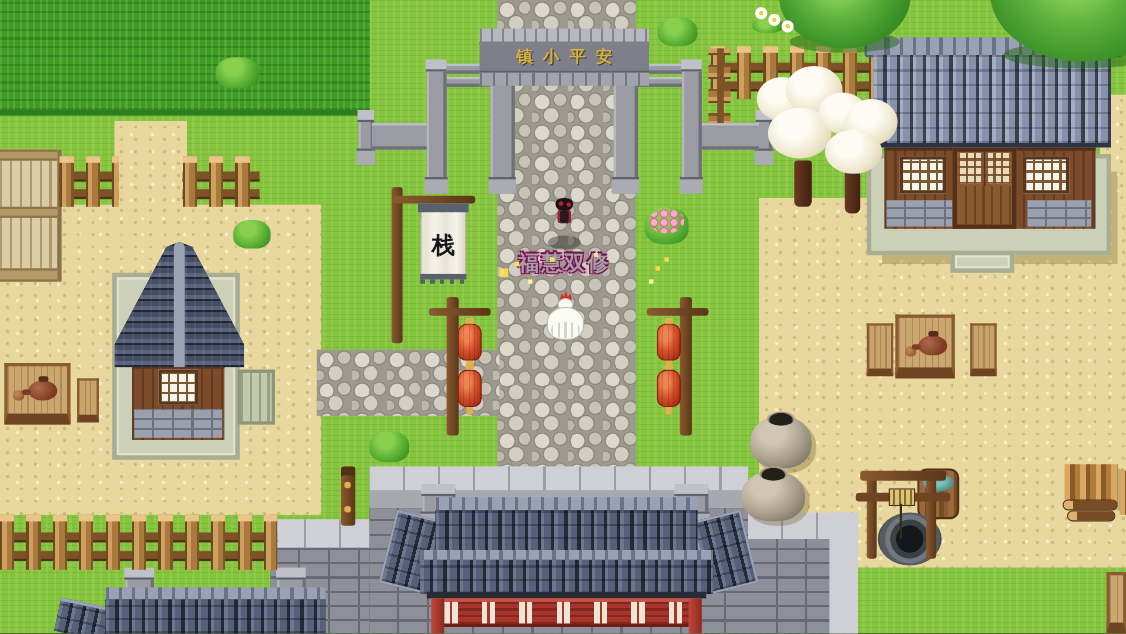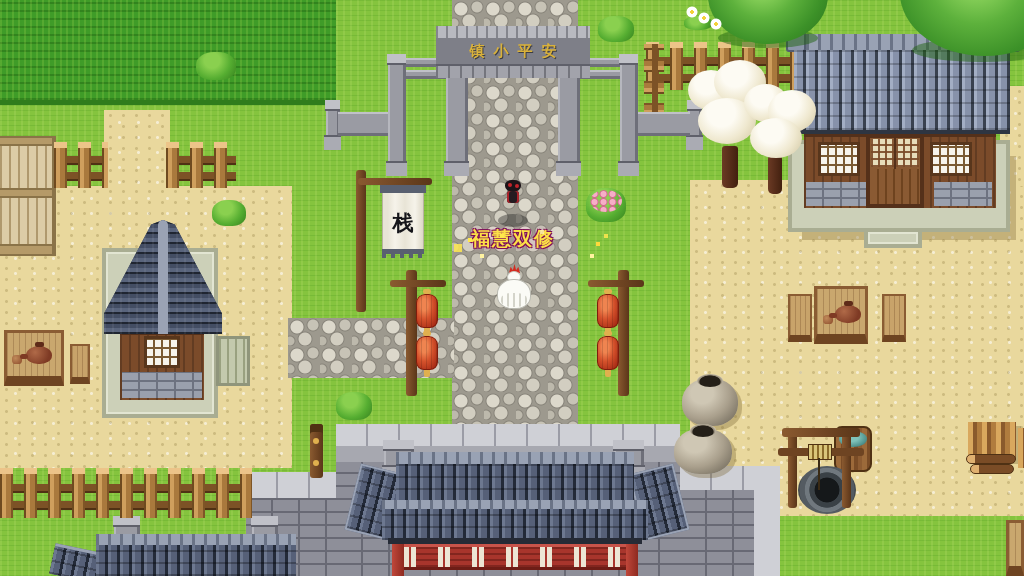--- a/index.html
+++ b/index.html
@@ -132,21 +132,21 @@
   .p-shadow{border-radius:50%;background:rgba(25,25,25,.38);}
   .p-hair{background:#1c1418;border-radius:45% 45% 55% 55%;}
   .p-hair::after{content:"";position:absolute;left:3px;top:3px;width:4px;height:4px;background:#c2232a;border-radius:50%;
     box-shadow:7px 1px 0 #c2232a;}
   .p-body{background:#241b20;border-radius:3px;box-shadow:inset 2px 0 0 #a8232a, inset -2px 0 0 #a8232a;}
   .chk-comb{background:#d42b1f;clip-path:polygon(0 100%,15% 30%,35% 70%,50% 0,65% 70%,85% 30%,100% 100%);}
   .chk-head{background:#fbfbf6;border-radius:50%;border:1px solid #c9c9c0;box-sizing:border-box;}
   .chk-body{background:#fbfbf6;border:1px solid #b9b9b0;border-radius:48% 48% 42% 42%;box-sizing:border-box;}
   .chk-stripes{background:repeating-linear-gradient(90deg,#d4d4ca 0 2px,transparent 2px 6px);border-radius:40%;}
   .nametag{text-align:center;}
-  .nametag .txt{font-weight:bold;font-size:19px;letter-spacing:2px;color:#fde047;
+  .nametag .txt{font-weight:bold;font-size:19px;letter-spacing:2px;color:#a3a3a3;
     text-shadow:1px 1px 0 #7d0c55,-1px 1px 0 #7d0c55,1px -1px 0 #7d0c55,-1px -1px 0 #7d0c55,0 0 4px rgba(255,120,200,.6);}
   .sparkle{width:4px;height:4px;background:#ffe84d;box-shadow:
     -32px 4px 0 #ffe84d, 96px 8px 0 #ffd93b, -20px 20px 0 #fff3a0, 90px 20px 0 #fff3a0,
     -44px 12px 0 2px rgba(255,232,80,.85), 104px 0 0 rgba(255,232,80,.85), 40px -4px 0 rgba(255,243,160,.9);}
 
   .banner-cloth{background:linear-gradient(90deg,#e8e4d6 0 12%, #f6f3ea 30%, #e8e4d6 55%, #f6f3ea 80%, #ddd8c8 100%);
     border-left:1px solid #b8b2a0;border-right:1px solid #b8b2a0;box-sizing:border-box;}
   .banner-bar{background:#596070;}
   .banner-tabs{background:repeating-linear-gradient(90deg,#596070 0 4px,transparent 4px 9px);}
   .banner-char{width:100%;text-align:center;font-size:21px;font-weight:bold;color:#15151a;

